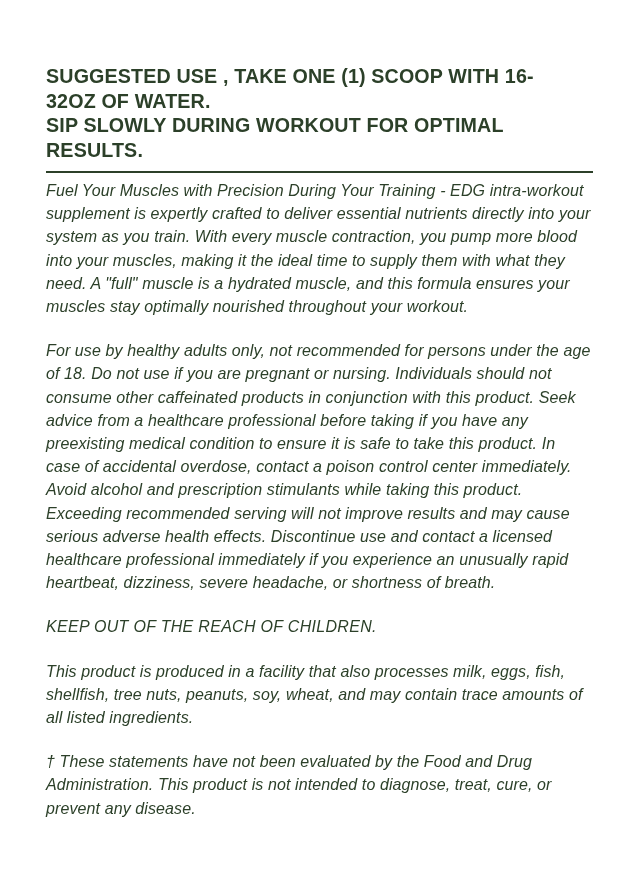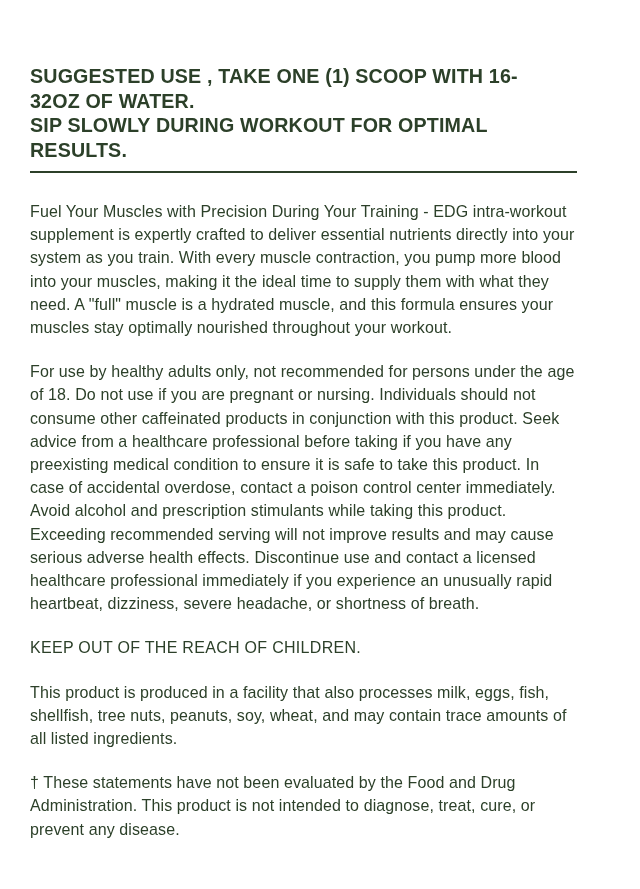--- a/index.html
+++ b/index.html
@@ -17,21 +17,21 @@
     position: relative;
     width: 640px;
     height: 889px;
     background: #ffffff;
     overflow: hidden;
     box-sizing: border-box;
   }
 
   .content-column {
     position: absolute;
-    left: 30px;
+    left: 46px;
     top: 64px;
     width: 548px;
   }
 
   
   .panel-heading {
     margin: 0;
     color: #2c4029;
     font-family: "Liberation Sans Narrow", "Liberation Sans", sans-serif;
     font-size: 20.5px;
@@ -48,21 +48,22 @@
   .divider {
     margin: 9px 0 0 0;
     width: 547px;
     height: 0;
     border: 0;
     border-top: 2px solid #2c4029;
   }
 
   
   .body-blocks {
-    margin-top: 27px;
+    margin-top: 6px;
+    font-style: italic;
   }
 
   .body-paragraph {
     margin: 0 0 21px 0;
     color: #2c4029;
     font-family: "Liberation Sans Narrow", "Liberation Sans", sans-serif;
     font-size: 16.6px;
     font-weight: 400;
     line-height: 23.2px;
     letter-spacing: 0.1px;

